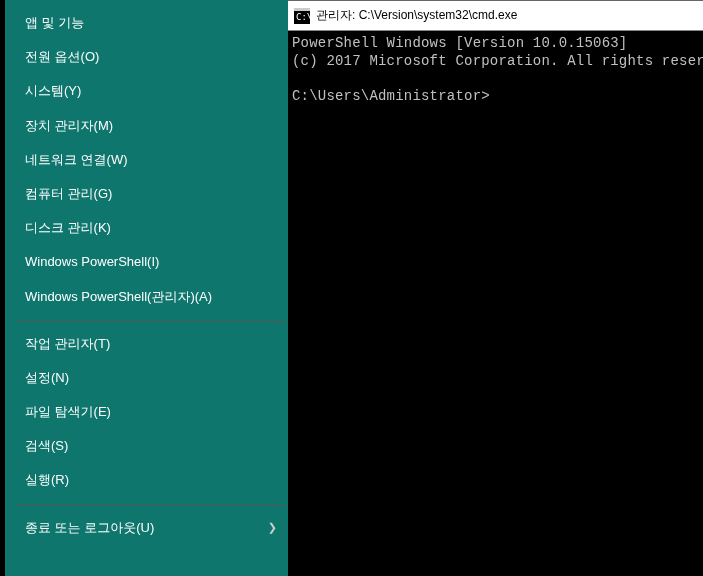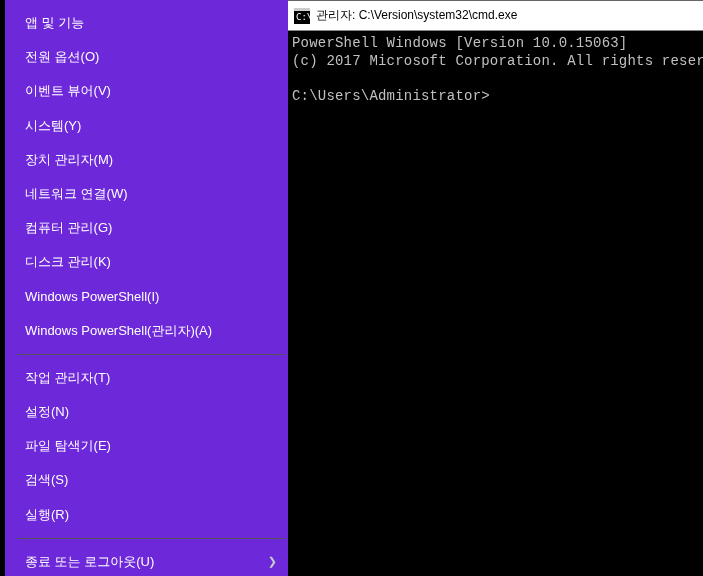--- a/index.html
+++ b/index.html
@@ -10,21 +10,21 @@
     font-family: "Malgun Gothic", "Segoe UI", sans-serif;
     overflow: hidden;
     position: relative;
   }
   .winx-menu {
     position: absolute;
     left: 5px;
     top: 0;
     width: 292px;
     height: 576px;
-    background: #6d28d9;
+    background: #0f766e;
     color: #fff;
     font-size: 13px;
     padding: 6px 0;
   }
   .winx-item {
     padding: 8px 20px;
     cursor: pointer;
     display: flex;
     align-items: center;
     justify-content: space-between;
@@ -78,23 +78,20 @@
 <body>
 
 <div class="winx-menu">
   <div class="winx-item">
       <span>앱 및 기능</span>
     </div>
   <div class="winx-item">
       <span>전원 옵션(O)</span>
     </div>
   <div class="winx-item">
-      <span>이벤트 뷰어(V)</span>
-    </div>
-  <div class="winx-item">
       <span>시스템(Y)</span>
     </div>
   <div class="winx-item">
       <span>장치 관리자(M)</span>
     </div>
   <div class="winx-item">
       <span>네트워크 연결(W)</span>
     </div>
   <div class="winx-item">
       <span>컴퓨터 관리(G)</span>

